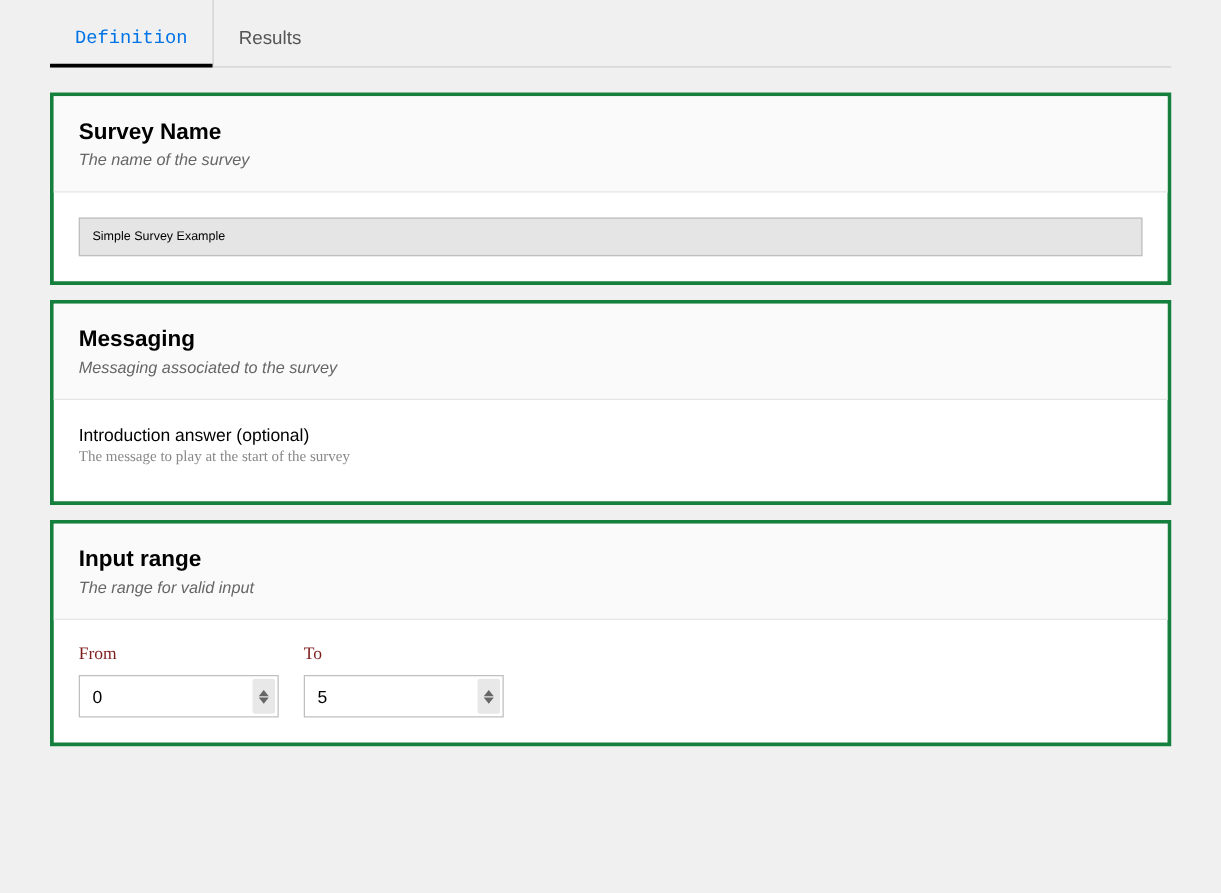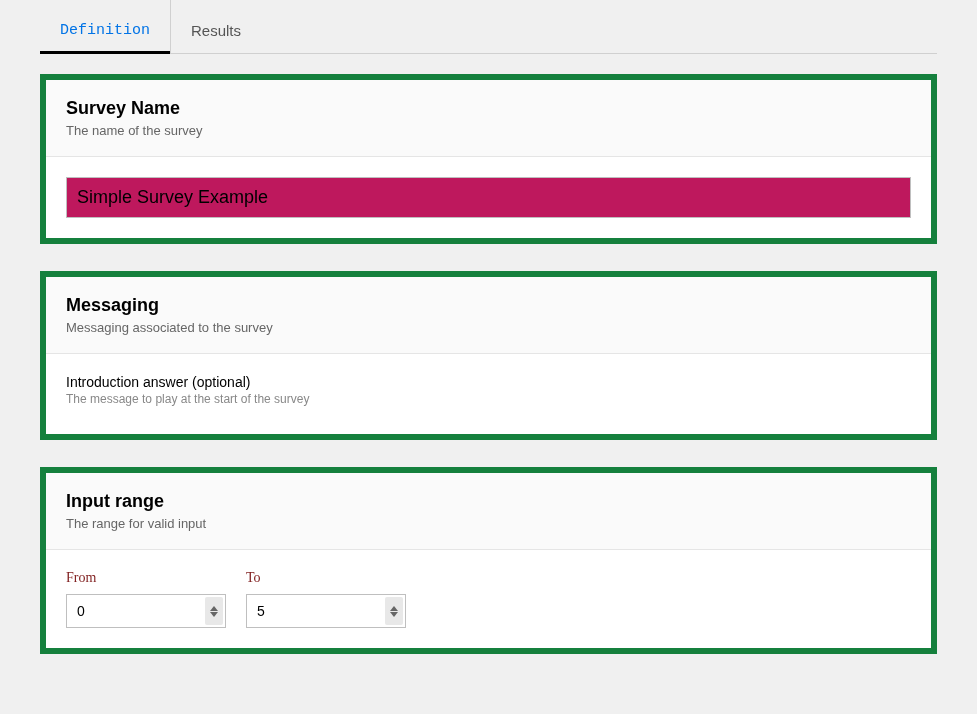--- a/index.html
+++ b/index.html
@@ -43,37 +43,38 @@
       content: "";
       position: absolute;
       bottom: -1px;
       left: 0;
       right: 0;
       height: 3px;
       background: #000;
     }
     .card {
       background: #fff;
-      border: 6px solid #15803d;
-      margin-bottom: 27px;
+      border: 3px solid #15803d;
+      margin-bottom: 12px;
     }
     .card-header {
       background: #fafafa;
       border-bottom: 1px solid #e5e5e5;
       padding: 18px 20px;
     }
     .card-title {
       font-size: 18px;
       font-weight: 700;
       color: #000;
       margin-bottom: 4px;
     }
     .card-subtitle {
       font-size: 13px;
       color: #666;
+      font-style: italic;
     }
     .card-body {
       padding: 20px;
     }
     .field-group {
       margin-bottom: 20px;
     }
     .field-group:last-child {
       margin-bottom: 0;
     }
@@ -81,27 +82,28 @@
       font-size: 14px;
       color: #000;
       margin-bottom: 2px;
       display: block;
     }
     .field-help {
       font-size: 12px;
       color: #888;
       margin-bottom: 8px;
       display: block;
+      font-family: Liberation Serif, serif;
     }
     .text-input {
       width: 100%;
       padding: 9px 10px;
-      font-size: 18px;
+      font-size: 10px;
       border: 1px solid #bfbfbf;
-      background: #be185d;
+      background: #e5e5e5;
       font-family: inherit;
       color: #000;
     }
     .range-row {
       display: flex;
       gap: 20px;
     }
     .range-field {
       display: flex;
       flex-direction: column;

